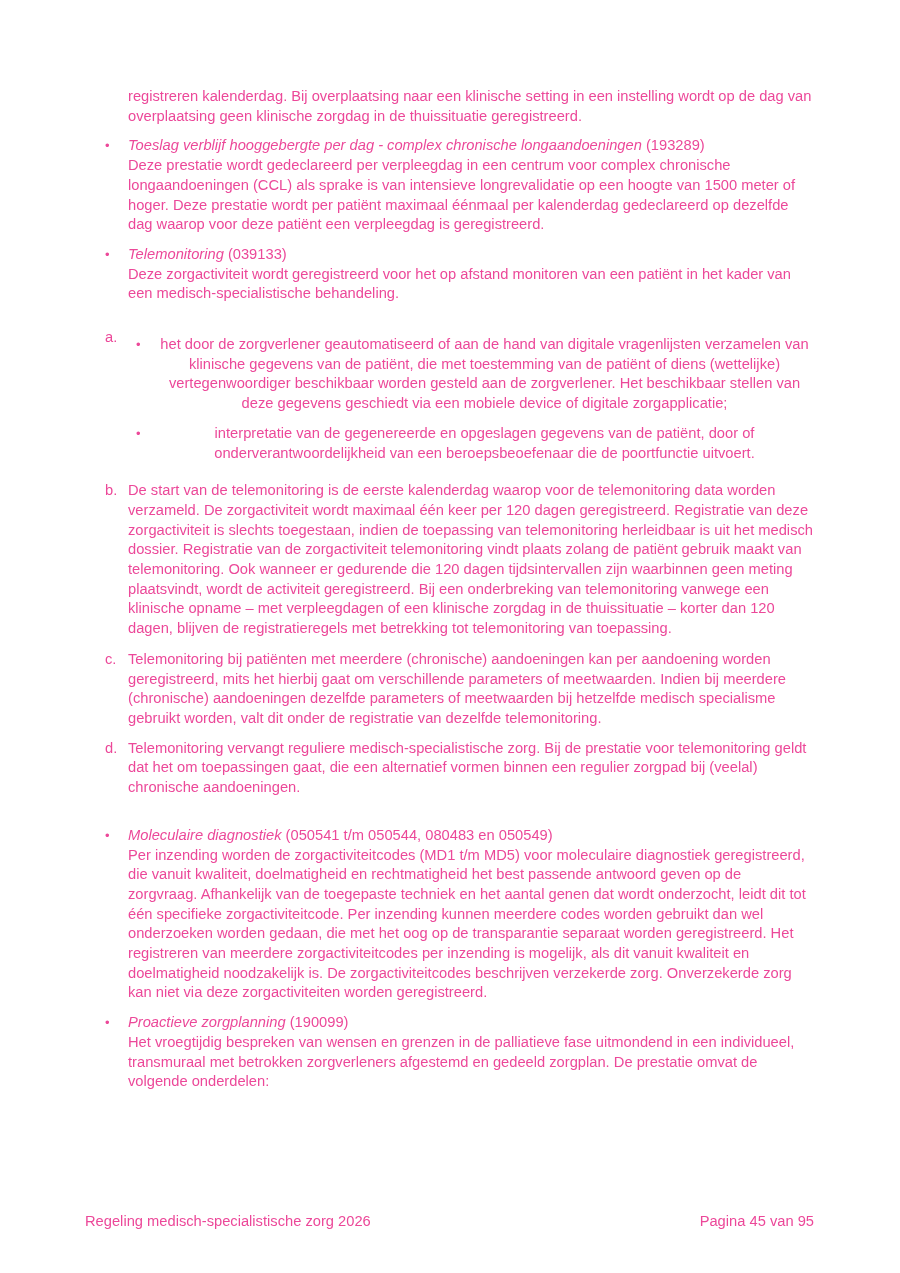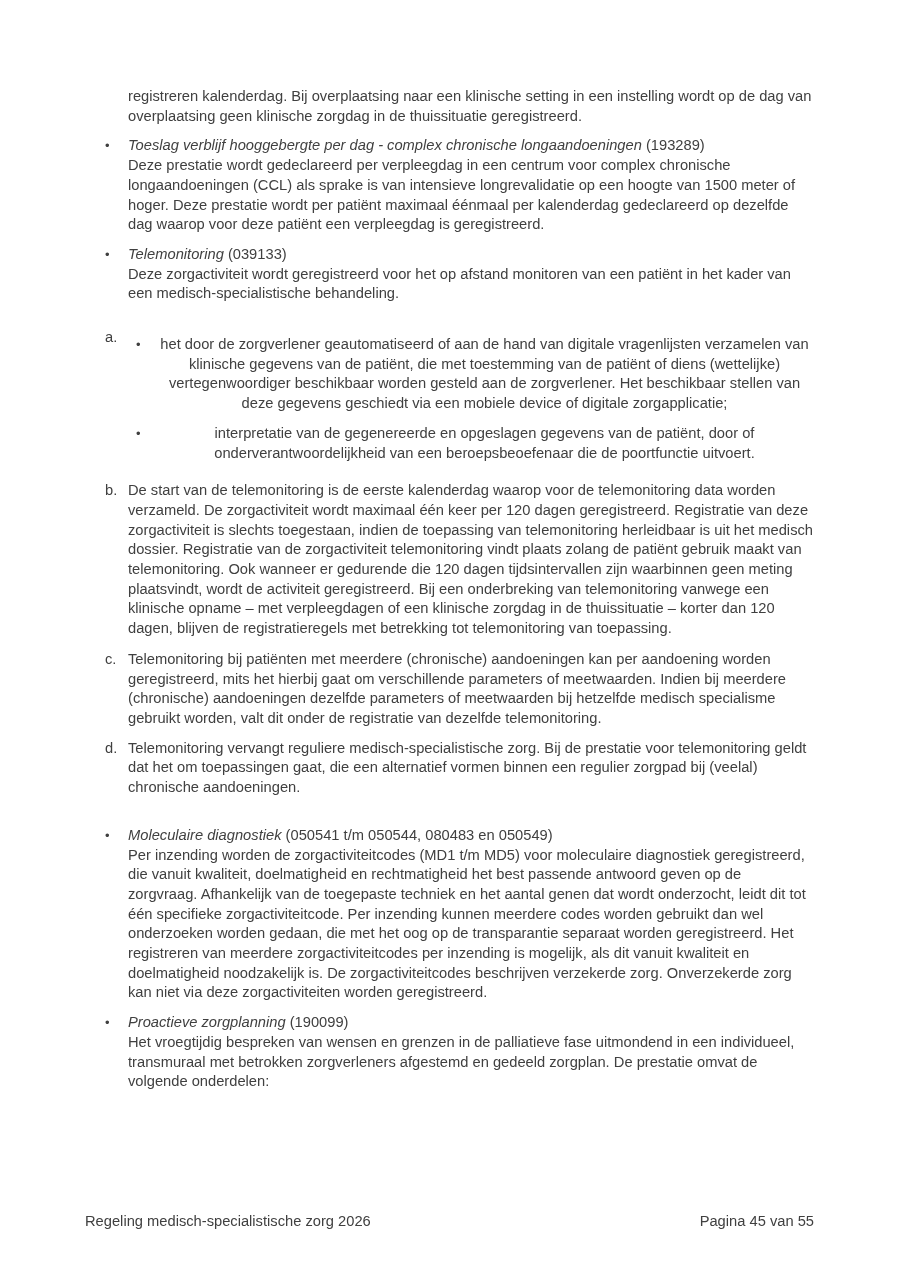--- a/index.html
+++ b/index.html
@@ -4,21 +4,21 @@
 <style>
   html, body { margin: 0; padding: 0; background: #e8e8e8; }
   .page {
     position: relative;
     width: 900px;
     height: 1273px;
     background: #ffffff;
     font-family: "Liberation Sans", sans-serif;
     font-size: 14.7px;
     line-height: 19.7px;
-    color: #404040;
+    color: #ec4899;
     overflow: hidden;
     margin: 0 auto;
   }
   .content {
     position: absolute;
     left: 100px;
     top: 87px;
     width: 714px;
   }
   .intro { margin: 0 0 10px 28px; }
@@ -123,14 +123,14 @@
       <div class="marker"><span class="bullet-glyph">•</span></div>
       <div class="body">
         <span class="title">Proactieve zorgplanning</span><span> (190099)</span>
         <div>Het vroegtijdig bespreken van wensen en grenzen in de palliatieve fase uitmondend in een individueel, transmuraal met betrokken zorgverleners afgestemd en gedeeld zorgplan. De prestatie omvat de volgende onderdelen:</div>
       </div>
     </div>
 
   </div>
 
   <div class="footer-left">Regeling medisch-specialistische zorg 2026</div>
-  <div class="footer-right">Pagina 45 van 55</div>
+  <div class="footer-right">Pagina 45 van 95</div>
 </div>
 
 </body></html>

